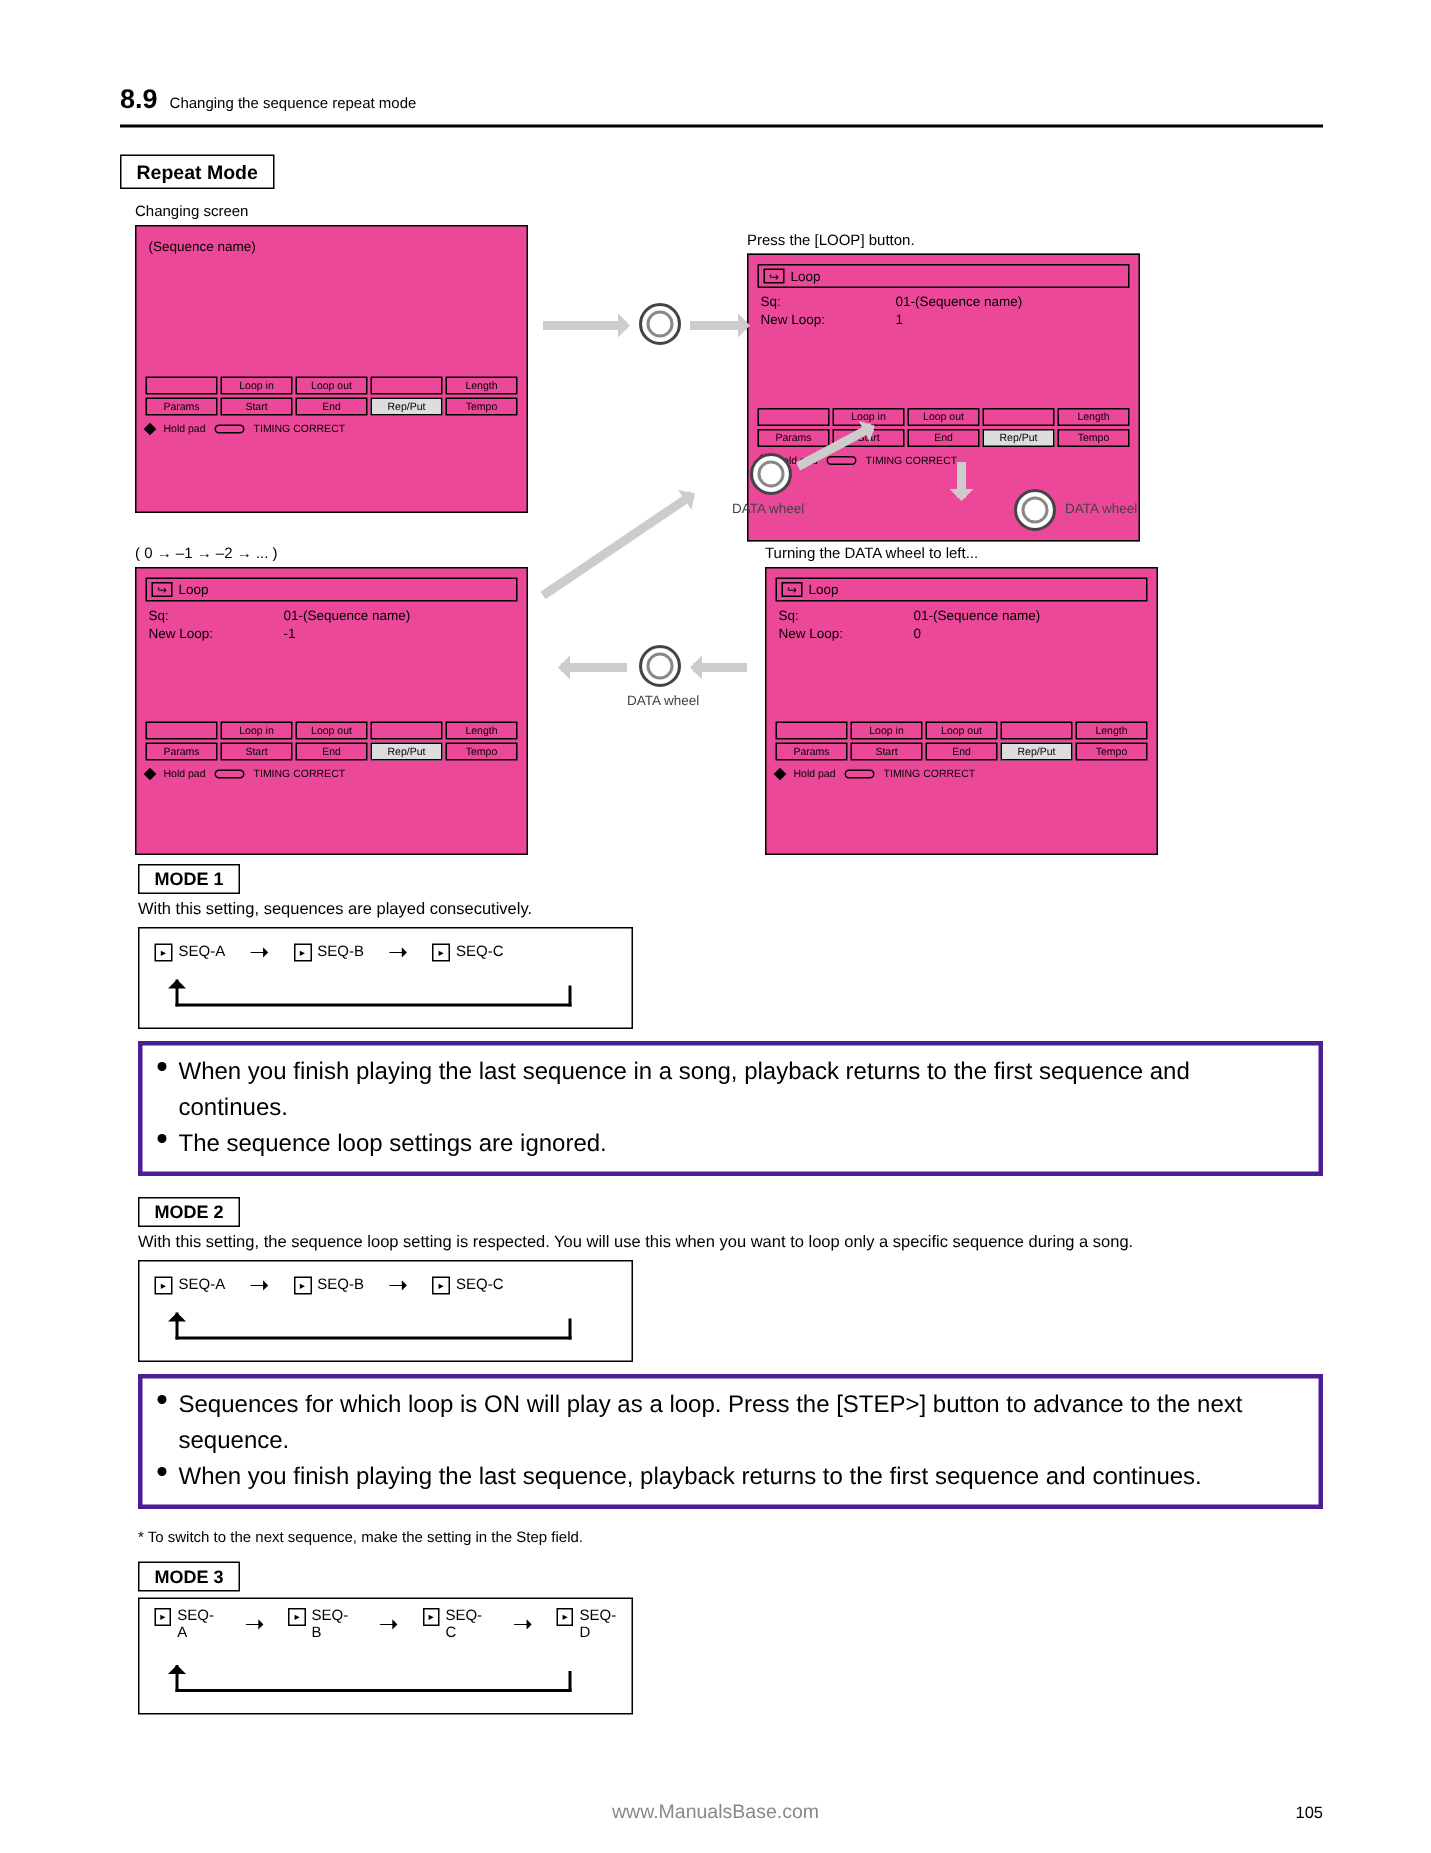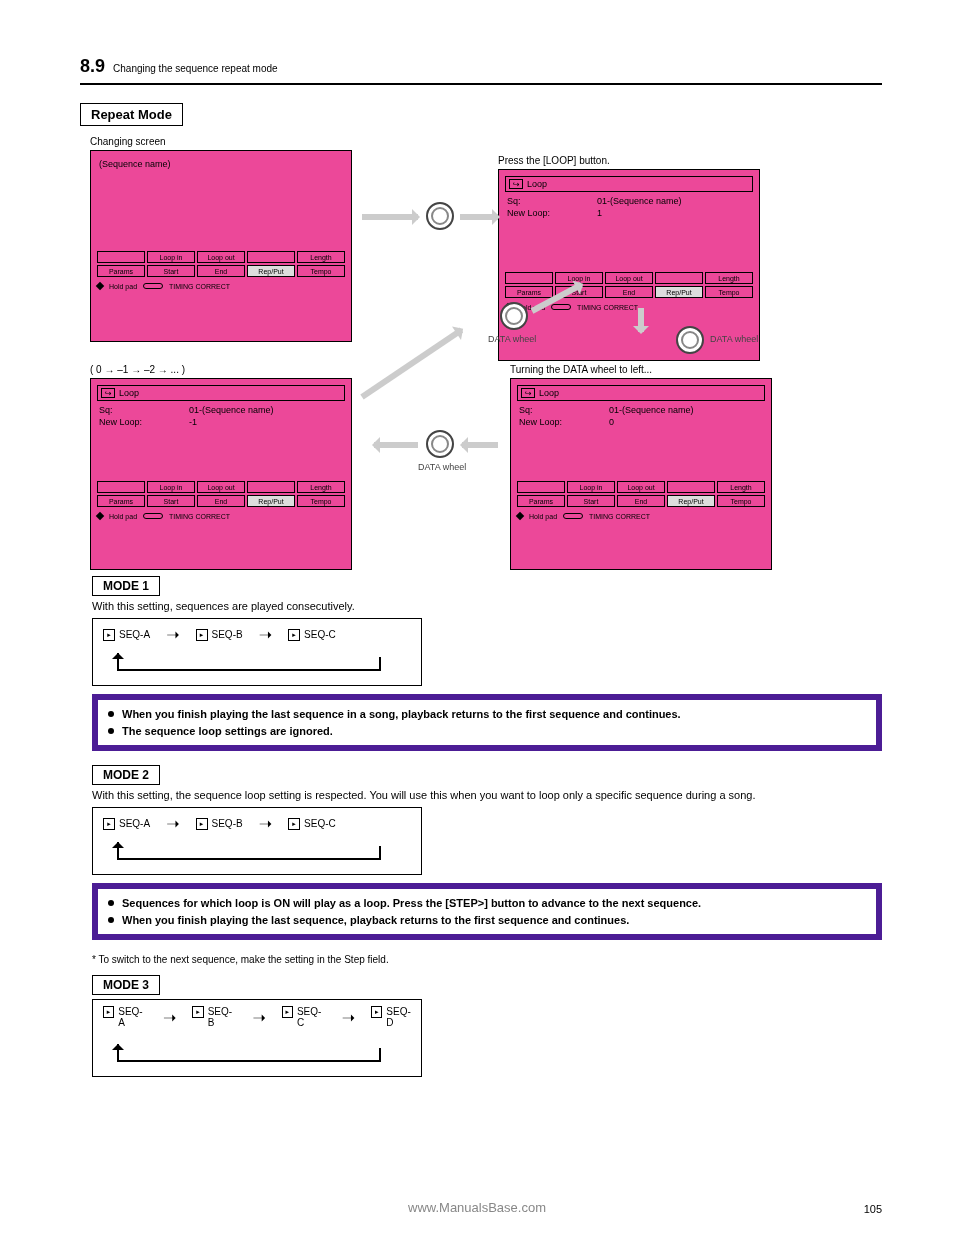--- a/index.html
+++ b/index.html
@@ -113,26 +113,25 @@
   }
   .cycle .returnarrow .bar { position:absolute; left:0; right:0; bottom:0; height:2px; background:#000;}
   .cycle .returnarrow .vleft { position:absolute; left:0; bottom:0; width:2px; height:18px; background:#000;}
   .cycle .returnarrow .vright { position:absolute; right:0; bottom:0; width:2px; height:14px; background:#000;}
   .cycle .returnarrow .ahead {
     position:absolute; left:-5px; top:-6px;
     border:6px solid transparent; border-bottom-color:#000;
   }
 
   .bullets {
-    border: 6px solid #4c1d95;
+    border: 3px solid #4c1d95;
     padding: 6px 10px;
-    font-size: 11px;
+    font-size: 16px;
     line-height: 1.5;
     margin-bottom: 14px;
-    font-weight: bold;
   }
   .bullets .b { display:flex; }
   .bullets .b::before { content: ' '; width: 6px; height:6px; background:#000; border-radius:50%; margin: 5px 8px 0 0; flex-shrink:0;}
   .note { font-size: 10px; margin-top: 4px; }
 
   .pagenum { position: absolute; right: 72px; bottom: 20px; font-size: 11px; }
   .watermark { position: absolute; left: 50%; transform: translateX(-50%); bottom: 20px; font-size: 13px; color: #888; }
 </style>
 </head>
 <body>

